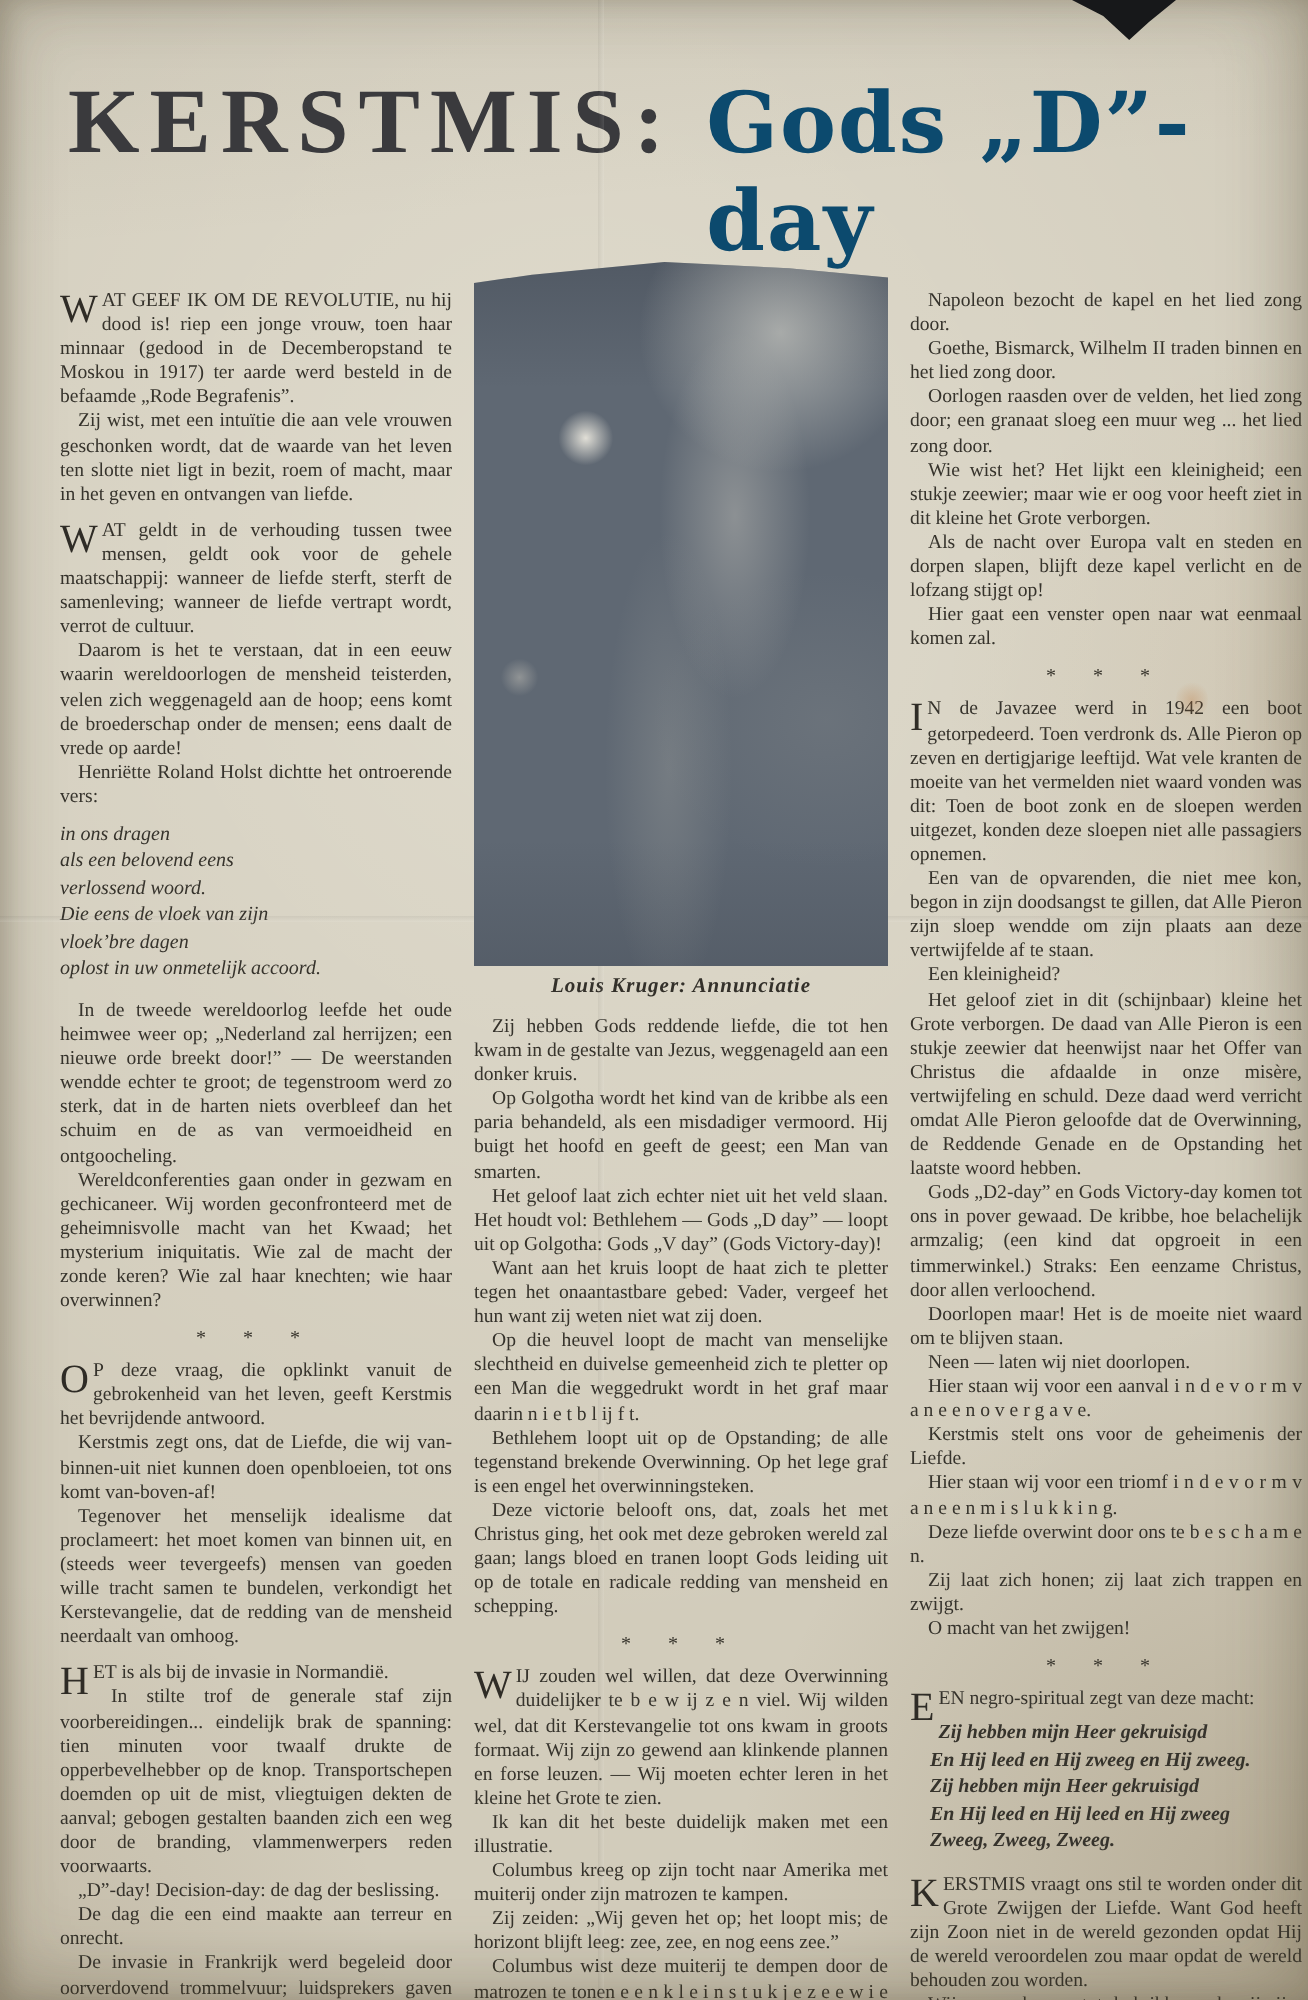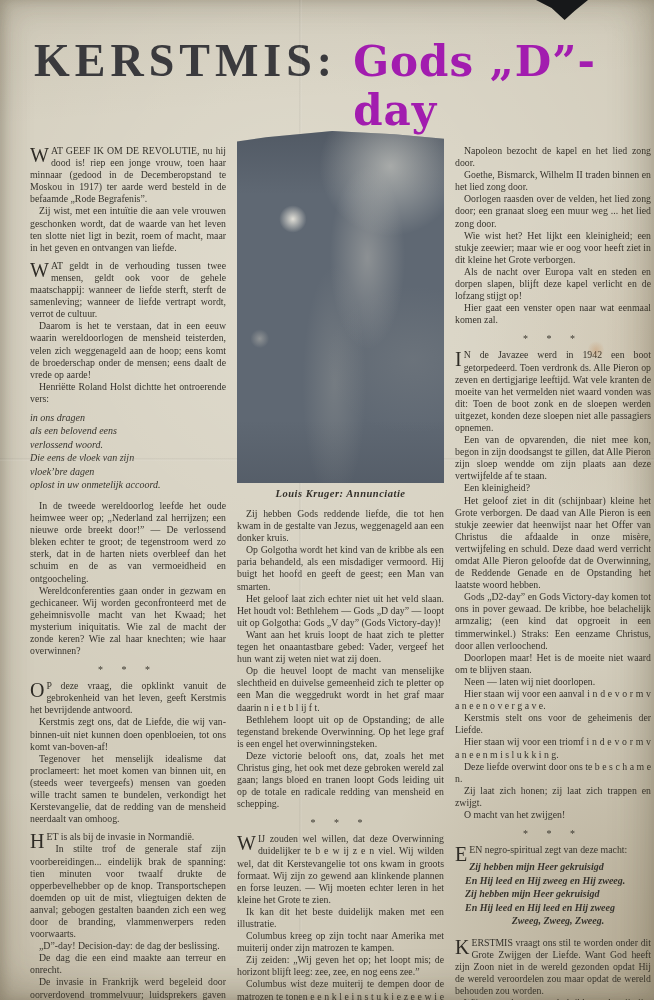--- a/index.html
+++ b/index.html
@@ -21,38 +21,38 @@
     clip-path:polygon(0 0,100% 0,74% 55%,55% 100%,30% 40%);}
   .crease-v{position:absolute;top:0;left:299px;width:3px;height:100%;
     background:linear-gradient(to right, rgba(0,0,0,0.05), rgba(255,255,252,0.10));}
   .crease-h{position:absolute;top:458px;left:0;width:100%;height:3px;
     background:linear-gradient(to bottom, rgba(0,0,0,0.05), rgba(255,255,252,0.10));}
   .stain{position:absolute;top:340px;left:588px;width:16px;height:20px;border-radius:50%;
     background:radial-gradient(circle, rgba(190,120,60,.30), rgba(190,120,60,0) 70%);}
 
   .masthead{padding:34px 18px 0 34px;display:flex;align-items:baseline;gap:16px;}
   .t1{font-family:"Liberation Serif",serif;font-weight:700;font-size:46px;letter-spacing:5px;color:#3a3a3d;}
-  .t2{font-family:"DejaVu Serif",serif;font-weight:700;font-size:42px;letter-spacing:1px;color:#a21caf;}
+  .t2{font-family:"DejaVu Serif",serif;font-weight:700;font-size:42px;letter-spacing:1px;color:#0c4a6e;}
 
   .content{display:flex;gap:11px;padding:10px 21px 0 30px;}
   .col{flex:0 0 auto;}
   .c1{width:196px;}
   .c2{width:207px;margin-top:-14px;}
   .c3{width:196px;}
 
   .para{margin:0;font-size:9.8px;line-height:12.1px;text-align:justify;text-indent:9px;}
   .para.hasdc{text-indent:0;}
   .para.gap{margin-top:6px;}
   .dc{float:left;font-size:20px;line-height:16px;padding:2px 2px 0 0;color:#2f2c26;}
 
   .stars{text-align:center;font-size:10px;letter-spacing:8px;margin:7px 0 5px;color:#3a372f;}
 
   .poem{font-style:italic;font-size:10px;line-height:13.5px;margin:6px 0 8px;}
   .poem .pl.r{text-align:left;}
-  .poem .pl.c{text-align:center;}
+  .poem .pl.c{text-align:left;}
   .poem.bold{font-weight:700;padding-left:10px;margin:4px 0 9px;}
 
   .art{width:100%;height:352px;background-color:#5f6873;
     clip-path:polygon(0 3%,14% 1.8%,46% 0%,76% .9%,100% 2.2%,100% 100%,0 100%);
     background-image:
       radial-gradient(ellipse 55% 32% at 74% 10%, rgba(216,215,206,0.62), rgba(216,215,206,0) 62%),
       radial-gradient(ellipse 28% 40% at 63% 36%, rgba(202,200,192,0.42), rgba(202,200,192,0) 65%),
       radial-gradient(circle 19px at 27% 25%, rgba(236,233,223,0.92), rgba(236,233,223,0) 72%),
       radial-gradient(circle 13px at 11% 59%, rgba(192,190,182,0.50), rgba(192,190,182,0) 72%),
       radial-gradient(ellipse 22% 48% at 47% 72%, rgba(182,182,174,0.25), rgba(182,182,174,0) 70%),
@@ -83,21 +83,21 @@
         <p class="para">Daarom is het te verstaan, dat in een eeuw waarin wereldoorlogen de mensheid teisterden, velen zich weggenageld aan de hoop; eens komt de broederschap onder de mensen; eens daalt de vrede op aarde!</p>
         <p class="para">Henriëtte Roland Holst dichtte het ontroerende vers:</p>
         <div class="poem">
           <div class="pl r">in ons dragen</div>
           <div class="pl l">als een belovend eens</div>
           <div class="pl r">verlossend woord.</div>
           <div class="pl l">Die eens de vloek van zijn</div>
           <div class="pl r">vloek’bre dagen</div>
           <div class="pl l">oplost in uw onmetelijk accoord.</div>
         </div>
-        <p class="para gap">In de tweede wereldoorlog leefde het oude heimwee weer op; „Nederland zal herrijzen; een nieuwe orde breekt door!” — De verlossend bleken echter te groot; de tegenstroom werd zo sterk, dat in de harten niets overbleef dan het schuim en de as van vermoeidheid en ontgoocheling.</p>
+        <p class="para gap">In de tweede wereldoorlog leefde het oude heimwee weer op; „Nederland zal herrijzen; een nieuwe orde breekt door!” — De weerstanden wendde echter te groot; de tegenstroom werd zo sterk, dat in de harten niets overbleef dan het schuim en de as van vermoeidheid en ontgoocheling.</p>
         <p class="para">Wereldconferenties gaan onder in gezwam en gechicaneer. Wij worden geconfronteerd met de geheimnisvolle macht van het Kwaad; het mysterium iniquitatis. Wie zal de macht der zonde keren? Wie zal haar knechten; wie haar overwinnen?</p>
         <div class="stars">* * *</div>
         <p class="para hasdc"><span class="dc">O</span>P deze vraag, die opklinkt vanuit de gebrokenheid van het leven, geeft Kerstmis het bevrijdende antwoord.</p>
         <p class="para">Kerstmis zegt ons, dat de Liefde, die wij van-binnen-uit niet kunnen doen openbloeien, tot ons komt van-boven-af!</p>
         <p class="para">Tegenover het menselijk idealisme dat proclameert: het moet komen van binnen uit, en (steeds weer tevergeefs) mensen van goeden wille tracht samen te bundelen, verkondigt het Kerstevangelie, dat de redding van de mensheid neerdaalt van omhoog.</p>
         <p class="para hasdc gap"><span class="dc">H</span>ET is als bij de invasie in Normandië.</p>
         <p class="para">In stilte trof de generale staf zijn voorbereidingen... eindelijk brak de spanning: tien minuten voor twaalf drukte de opperbevelhebber op de knop. Transportschepen doemden op uit de mist, vliegtuigen dekten de aanval; gebogen gestalten baanden zich een weg door de branding, vlammenwerpers reden voorwaarts.</p>
         <p class="para">„D”-day! Decision-day: de dag der beslissing.</p>
         <p class="para">De dag die een eind maakte aan terreur en onrecht.</p>
         <p class="para">De invasie in Frankrijk werd begeleid door oorverdovend trommelvuur; luidsprekers gaven met donderend geluid aanwijzingen; de lucht trilde. Duizenden dachten: Het komt!</p>

